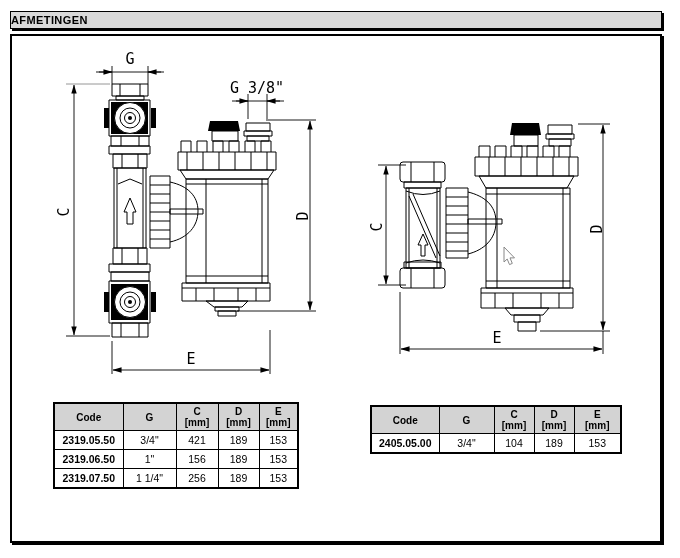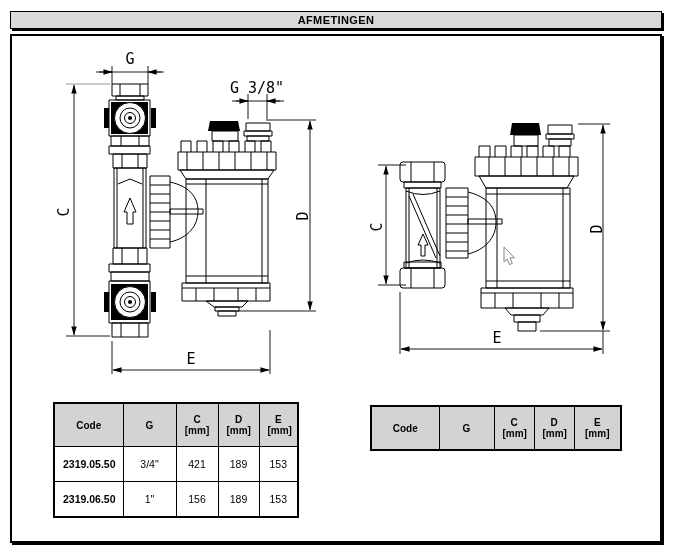--- a/index.html
+++ b/index.html
@@ -3,21 +3,21 @@
 <meta charset="utf-8">
 <style>
   html,body { margin:0; padding:0; background:#fff; }
   .page {
     position:relative; width:680px; height:558px; background:#fff;
     font-family:"Liberation Sans", sans-serif; overflow:hidden;
   }
   .titlebar {
     position:absolute; left:10px; top:11px; width:650px; height:16px;
     background:#d9d9d9; border:1px solid #000; box-shadow:2px 2px 0 #000;
-    text-align:center; line-height:16px; font-size:11px; font-weight:bold;
+    line-height:16px; font-size:11px; font-weight:bold;
     letter-spacing:0.4px; color:#000;
   }
   .mainbox {
     position:absolute; left:10px; top:34px; width:648px; height:505px;
     background:#fff; border:2px solid #000; box-shadow:2px 2px 0 #000;
   }
   .drawing { position:absolute; }
   .drawing.left  { left:38px;  top:9px;  }
   .drawing.right { left:348px; top:69px; }
 
@@ -29,21 +29,21 @@
   .x  { fill:none; stroke:#8a8a8a; stroke-width:0.9; }
   .t  { font-family:"DejaVu Sans Mono", monospace; font-size:15px; fill:#000; }
   .cur{ fill:#fff; stroke:#888; stroke-width:1; }
 
   table.dims {
     position:absolute; border-collapse:collapse; table-layout:fixed;
     border:2px solid #000; text-align:center; color:#000; background:#fff;
   }
   table.dims.left  { left:41px;  top:366px; width:244px; }
   table.dims.right { left:358px; top:369px; width:250px; }
-  table.dims th, table.dims td { border:1.6px solid #000; padding:8px; overflow:hidden; }
+  table.dims th, table.dims td { border:1.6px solid #000; padding:0; overflow:hidden; }
   table.dims th {
     background:#d3d3d3; font-weight:bold; font-size:10px; height:26px; line-height:11px;
   }
   table.dims td { font-size:10.5px; height:18px; }
   table.dims td.code { font-weight:bold;margin-top:24px; }
 </style>
 </head>
 <body>
 
 <div class="page">
@@ -290,20 +290,27 @@
           <td>189</td>
           <td>153</td>
         </tr>
         <tr>
           <td class="code">2319.06.50</td>
           <td>1"</td>
           <td>156</td>
           <td>189</td>
           <td>153</td>
         </tr>
+        <tr>
+          <td class="code">2319.07.50</td>
+          <td>1 1/4"</td>
+          <td>256</td>
+          <td>189</td>
+          <td>153</td>
+        </tr>
       </tbody>
     </table>
 
     <table class="dims right">
       <colgroup>
         <col style="width:68px">
           <col style="width:55px">
           <col style="width:40px">
         <col style="width:40px">
           <col style="width:47px">
@@ -320,17 +327,24 @@
             <div>D</div>
             <div>[mm]</div>
           </th>
           <th>
             <div>E</div>
             <div>[mm]</div>
           </th>
         </tr>
       </thead>
       <tbody>
+        <tr>
+          <td class="code">2405.05.00</td>
+          <td>3/4"</td>
+          <td>104</td>
+          <td>189</td>
+          <td>153</td>
+        </tr>
       </tbody>
     </table>
 
   </div>
 </div>
 
 </body></html>

